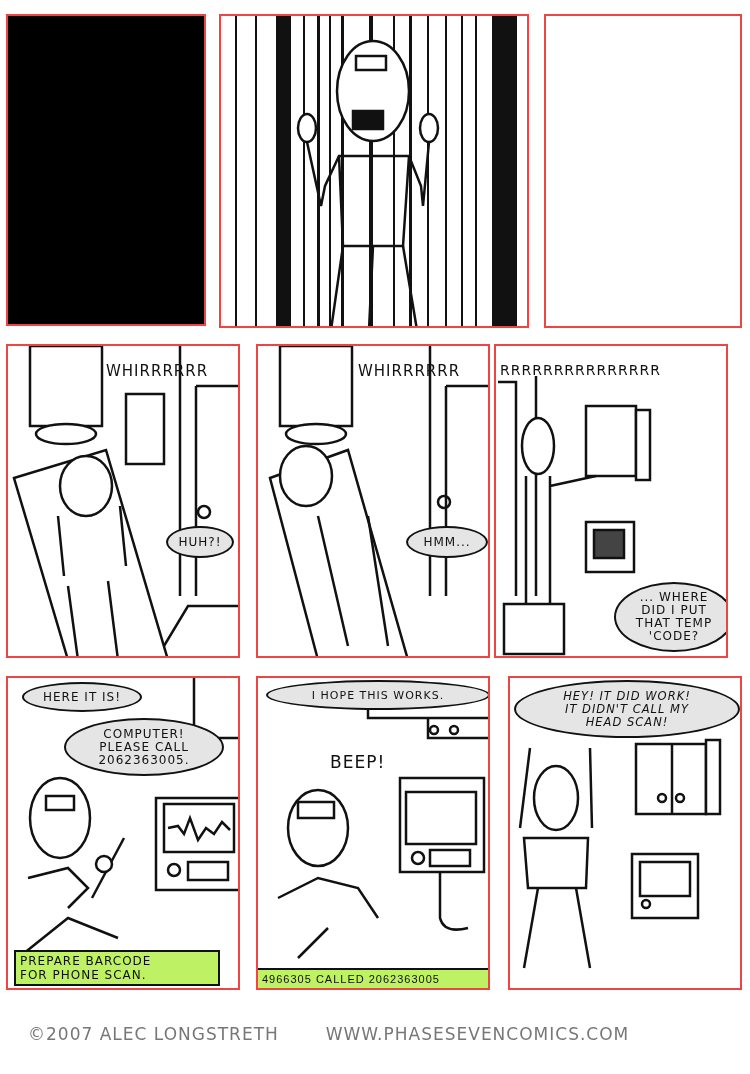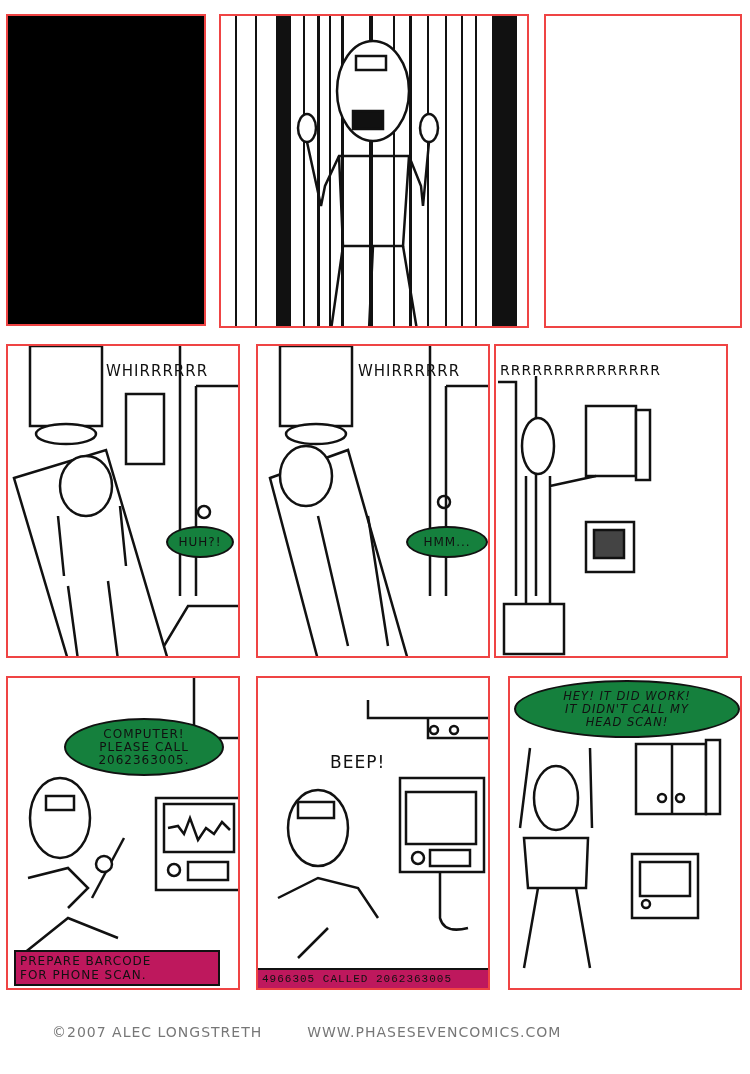--- a/index.html
+++ b/index.html
@@ -1,24 +1,24 @@
 <!DOCTYPE html>
 <html><head>
 <meta charset="utf-8">
 <style>
   html,body{margin:0;padding:0;background:#fff;}
   body{width:750px;height:1074px;position:relative;overflow:hidden;font-family:"DejaVu Sans",sans-serif;}
   .panel{position:absolute;border:2px solid #ef4444;box-sizing:border-box;background:#fff;overflow:hidden;padding-left:28px;}
-  .balloon{position:absolute;border:2px solid #111;border-radius:50%;background:#15803d;box-sizing:border-box;
+  .balloon{position:absolute;border:2px solid #111;border-radius:50%;background:#e5e5e5;box-sizing:border-box;
     display:flex;align-items:center;justify-content:center;text-align:center;
     font-family:"DejaVu Sans",sans-serif;font-size:12px;line-height:13px;letter-spacing:1px;color:#111;padding:2px 8px;}
-  .caption{position:absolute;border:2px solid #111;background:#be185d;box-sizing:border-box;
+  .caption{position:absolute;border:2px solid #111;background:#bef264;box-sizing:border-box;
     font-family:"DejaVu Sans",sans-serif;font-size:12px;line-height:14px;letter-spacing:1px;color:#111;padding:2px 4px;}
   .sfx{position:absolute;font-family:"DejaVu Sans",sans-serif;font-size:15px;letter-spacing:1px;color:#111;white-space:nowrap;}
-  .footer{position:absolute;left:28px;top:1024px;font-family:"DejaVu Sans",sans-serif;font-size:14px;color:#777;letter-spacing:1px;white-space:nowrap;margin-left:24px;}
+  .footer{position:absolute;left:28px;top:1024px;font-family:"DejaVu Sans",sans-serif;font-size:17px;color:#777;letter-spacing:1px;white-space:nowrap;}
   .footer span{display:inline-block;}
   svg{position:absolute;left:0;top:0;}
 </style>
 </head>
 <body>
 
 <div class="panel" style="left:6px;top:14px;width:200px;height:312px;background:#000;"></div>
 
 <div class="panel" style="left:219px;top:14px;width:310px;height:314px;">
   <svg width="310" height="314">
@@ -94,38 +94,45 @@
       <rect x="90" y="60" width="50" height="70" fill="#fff"></rect>
       <rect x="140" y="64" width="14" height="70" fill="#fff"></rect>
       <ellipse cx="42" cy="100" rx="16" ry="28" fill="#fff"></ellipse>
       <path d="M30 130 V260 M54 130 V260 M54 140 L100 130"></path>
       <rect x="90" y="176" width="48" height="50" fill="#fff"></rect>
       <rect x="98" y="184" width="30" height="28" fill="#444"></rect>
       <rect x="8" y="258" width="60" height="50" fill="#fff"></rect>
     </g>
   </svg>
   <div class="sfx" style="left:4px;top:16px;font-size:14px;">RRRRRRRRRRRRRRR</div>
+  <div class="balloon" style="left:118px;top:236px;width:120px;height:70px;flex-direction:column;">
+    <span>... WHERE</span>
+    <span>DID I PUT</span>
+    <span>THAT TEMP</span>
+    <span>'CODE?</span>
+  </div>
 </div>
 
 <div class="panel" style="left:6px;top:676px;width:234px;height:314px;">
   <svg width="234" height="314">
     <g stroke="#111" stroke-width="2.5" fill="none">
       <path d="M186 0 V60 H234"></path>
       <ellipse cx="52" cy="140" rx="30" ry="40" fill="#fff"></ellipse>
       <rect x="38" y="118" width="28" height="14" fill="#fff"></rect>
       <path d="M20 200 L60 190 L80 210 L60 230 M10 280 L60 240 L110 260"></path>
       <path d="M84 220 L116 160"></path>
       <circle cx="96" cy="186" r="8" fill="#fff"></circle>
       <rect x="148" y="120" width="84" height="92" fill="#fff"></rect>
       <rect x="156" y="126" width="70" height="48" fill="#fff"></rect>
       <path d="M160 150 L170 148 L176 156 L182 140 L190 162 L198 150 L206 156 L214 144 L222 152"></path>
       <circle cx="166" cy="192" r="6"></circle>
       <rect x="180" y="184" width="40" height="18" fill="#fff"></rect>
     </g>
   </svg>
+  <div class="balloon" style="left:14px;top:4px;width:120px;height:30px;">HERE IT IS!</div>
   <div class="balloon" style="left:56px;top:40px;width:160px;height:58px;flex-direction:column;align-items:center;">
     <span>COMPUTER!</span>
     <span>PLEASE CALL</span>
     <span>2062363005.</span>
   </div>
   <div class="caption" style="left:6px;top:272px;width:206px;height:36px;">
     <div>PREPARE BARCODE</div>
     <div>FOR PHONE SCAN.</div>
   </div>
 </div>
@@ -139,22 +146,23 @@
       <ellipse cx="60" cy="150" rx="30" ry="38" fill="#fff"></ellipse>
       <rect x="40" y="124" width="36" height="16" fill="#fff"></rect>
       <path d="M20 220 L60 200 L100 210 L120 240 M40 280 L70 250"></path>
       <rect x="142" y="100" width="84" height="94" fill="#fff"></rect>
       <rect x="148" y="114" width="70" height="52" fill="#fff"></rect>
       <circle cx="160" cy="180" r="6"></circle>
       <rect x="172" y="172" width="40" height="16" fill="#fff"></rect>
       <path d="M182 194 V240 Q186 256 210 250"></path>
     </g>
   </svg>
+  <div class="balloon" style="left:8px;top:2px;width:224px;height:30px;font-size:11px;">I HOPE THIS WORKS.</div>
   <div class="sfx" style="left:72px;top:74px;font-size:17px;">BEEP!</div>
-  <div class="caption" style="left:-2px;top:290px;width:236px;height:24px;font-family:Liberation Mono, monospace;font-size:11px;letter-spacing:1px;">4966305 CALLED 2062363005</div>
+  <div class="caption" style="left:-2px;top:290px;width:236px;height:24px;font-family:Liberation Sans, sans-serif;font-size:11px;letter-spacing:1px;">4966305 CALLED 2062363005</div>
 </div>
 
 <div class="panel" style="left:508px;top:676px;width:234px;height:314px;font-style:italic;">
   <svg width="234" height="314">
     <g stroke="#111" stroke-width="2.5" fill="none">
       <rect x="126" y="66" width="70" height="70" fill="#fff"></rect>
       <rect x="196" y="62" width="14" height="74" fill="#fff"></rect>
       <path d="M162 66 V136"></path>
       <circle cx="152" cy="120" r="4"></circle>
         <circle cx="170" cy="120" r="4"></circle>

